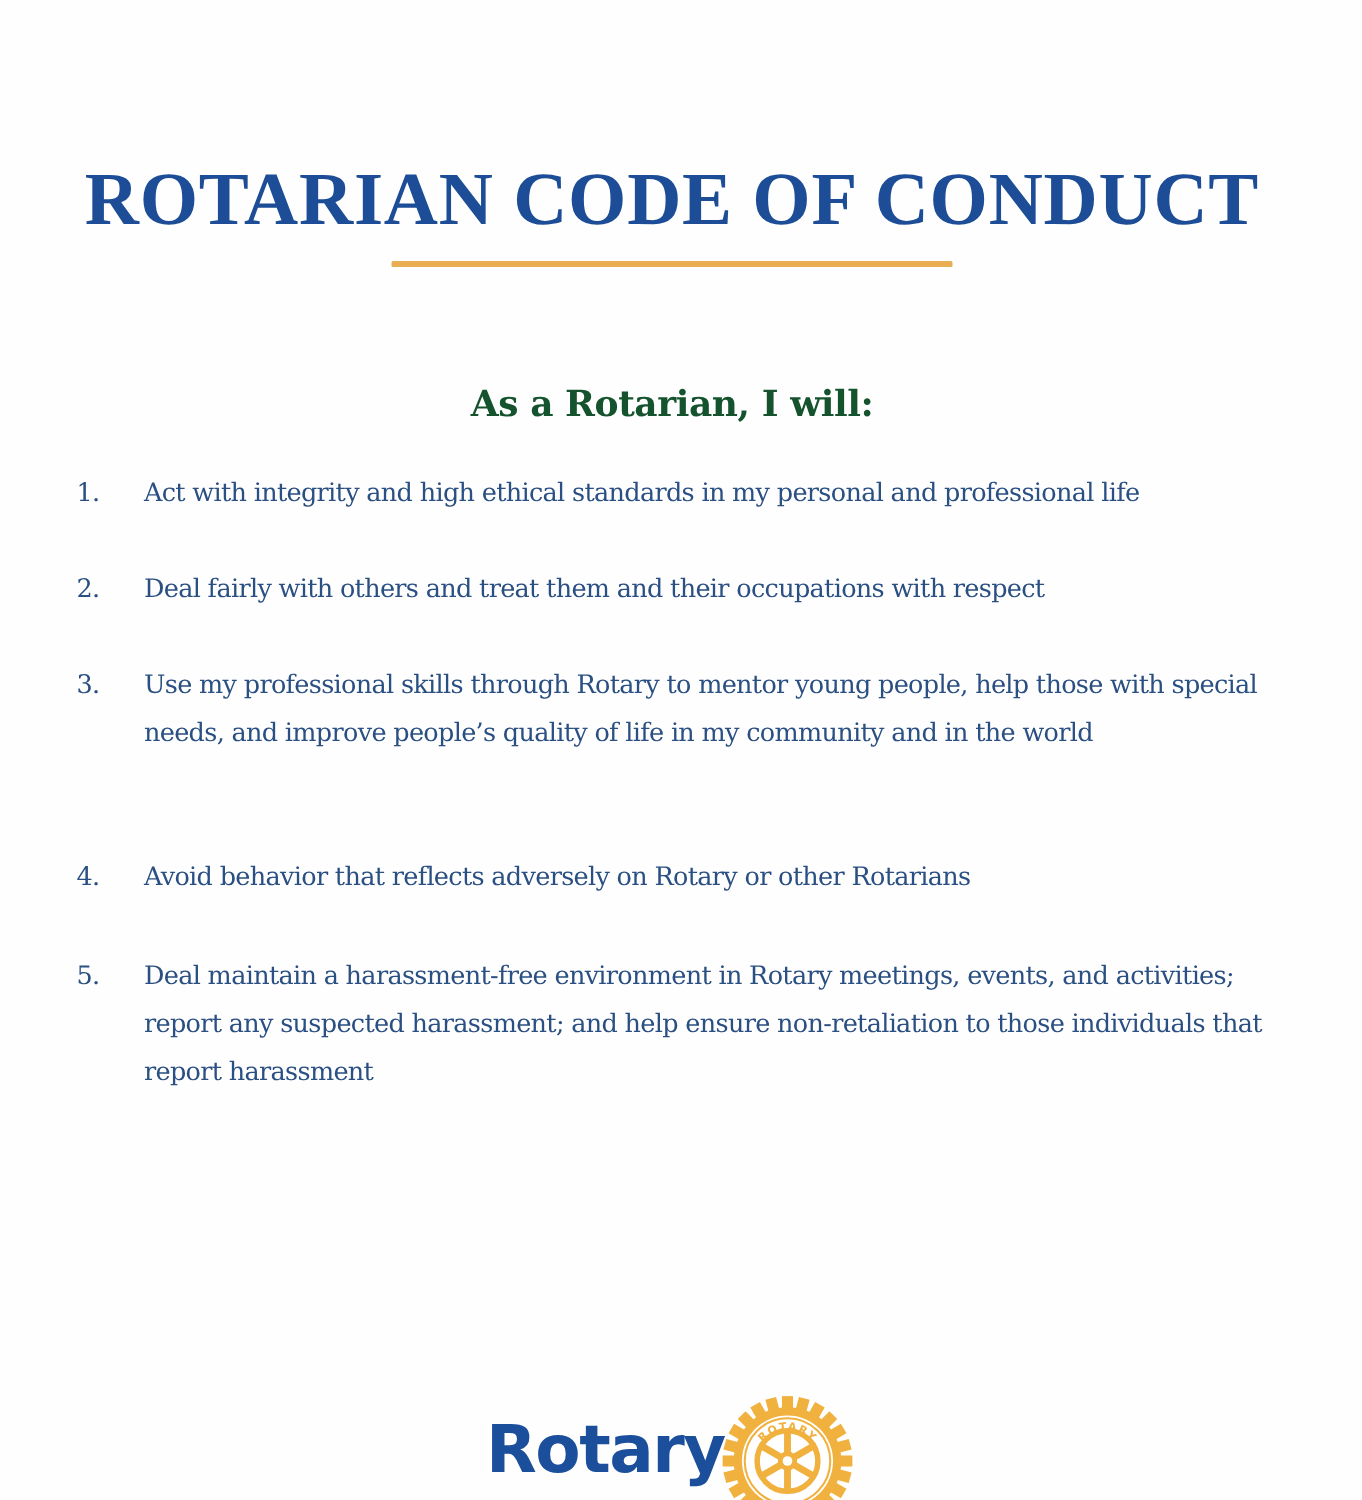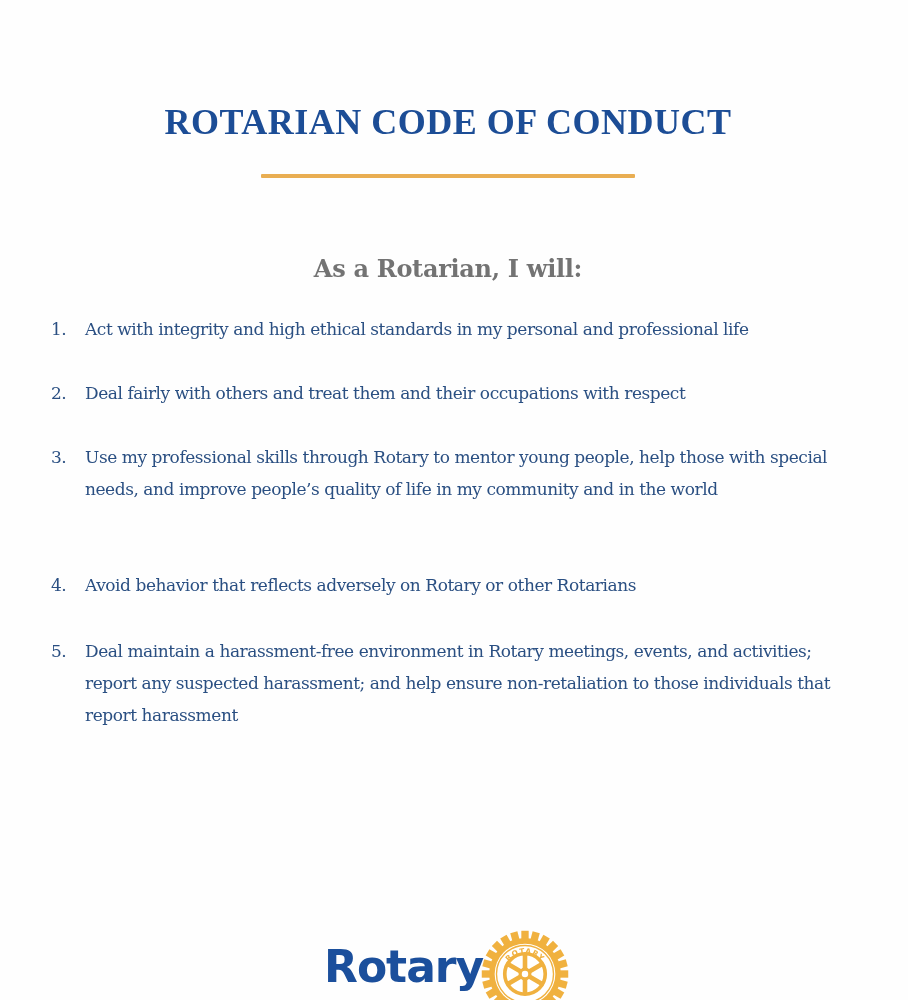--- a/index.html
+++ b/index.html
@@ -20,21 +20,21 @@
       inset: 0;
       background: #fefefe;
     }
     .title {
       position: absolute;
       left: 0;
       top: 68px;
       width: 896px;
       text-align: center;
       font-family: "Liberation Serif", "DejaVu Serif", serif;
-      font-size: 36px;
+      font-size: 50px;
       letter-spacing: 0.5px;
       color: #1c4d96;
       line-height: 60px;
       white-space: nowrap;
     }
     .divider {
       position: absolute;
       left: 261px;
       top: 174px;
       width: 374px;
@@ -43,21 +43,21 @@
       border-radius: 1px;
     }
     .subtitle {
       position: absolute;
       left: 0;
       top: 232px;
       width: 896px;
       text-align: center;
       font-family: "DejaVu Serif", "Liberation Serif", serif;
       font-size: 24px;
-      color: #737373;
+      color: #14532d;
       line-height: 34px;
       letter-spacing: -0.3px;
     }
     .list {
       position: absolute;
       left: 0;
       top: 0;
       width: 908px;
       margin: 0;
       padding: 0;
@@ -74,21 +74,21 @@
       letter-spacing: -0.45px;
     }
     .item .num {
       position: absolute;
       left: 0;
       top: 0;
       width: 40px;
     }
     .item .text {
       display: block;
-      margin-left: 34px;
+      margin-left: 45px;
       width: 760px;
     }
     .logo {
       position: absolute;
       left: 324px;
       top: 928px;
       width: 260px;
       height: 80px;
     }
     .logo-word {

